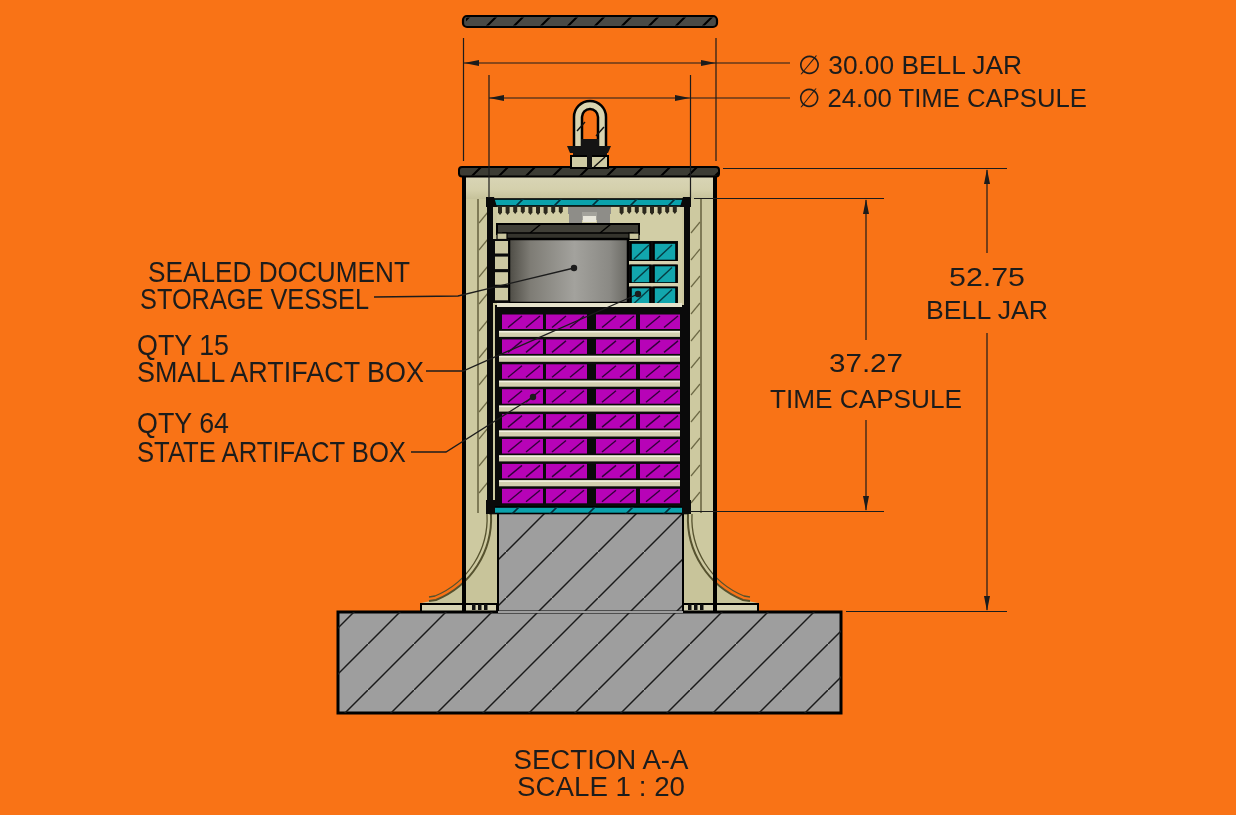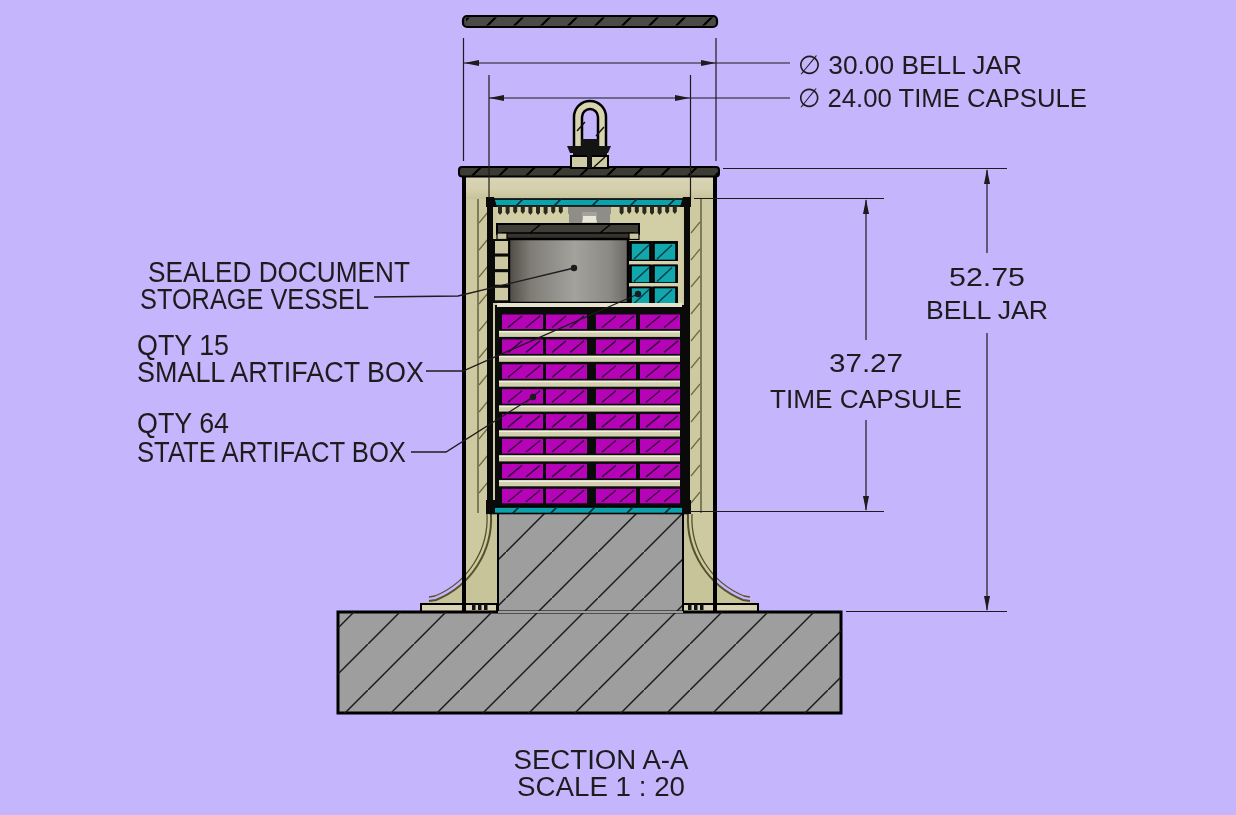--- a/index.html
+++ b/index.html
@@ -1,16 +1,16 @@
 <!DOCTYPE html>
 <html><head>
 <meta charset="utf-8">
 <style>
   html,body{margin:0;padding:0;background:#ffffff;}
-  #page{width:1236px;height:815px;position:relative;background:#c4b5fd;overflow:hidden;}
+  #page{width:1236px;height:815px;position:relative;background:#f97316;overflow:hidden;}
   svg{display:block;}
   text{font-family:"Liberation Sans",sans-serif;fill:#1c1c1c;}
 </style>
 </head>
 <body>
 <div id="page">
 <svg width="1236" height="815" viewBox="0 0 1236 815">
 <defs>
   <pattern id="hDark" width="27" height="27" patternUnits="userSpaceOnUse">
     <line x1="0" y1="27" x2="27" y2="0" stroke="#000000" stroke-width="2"></line>

